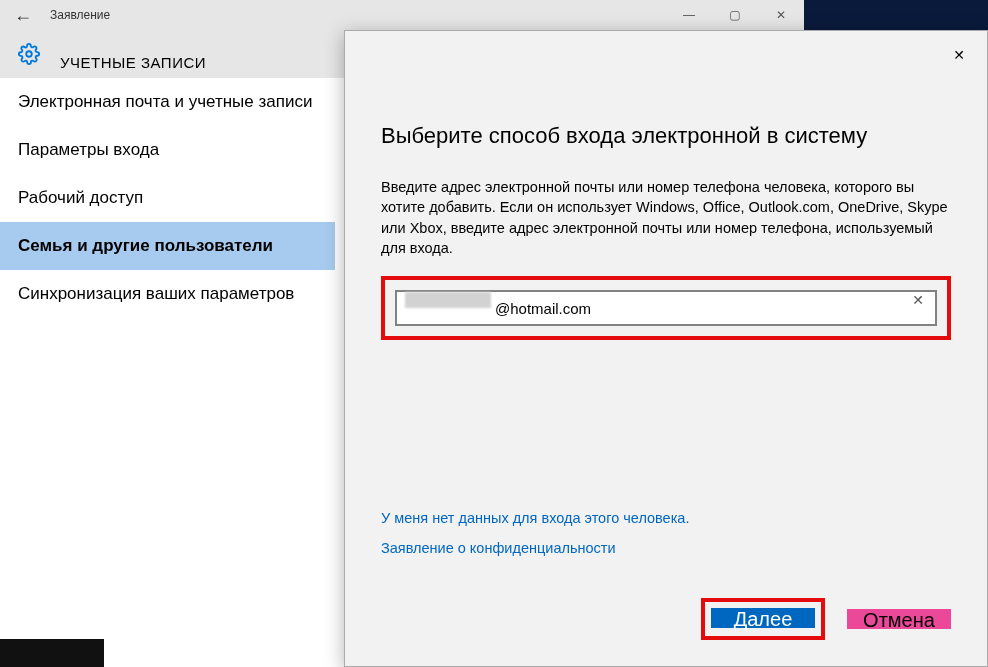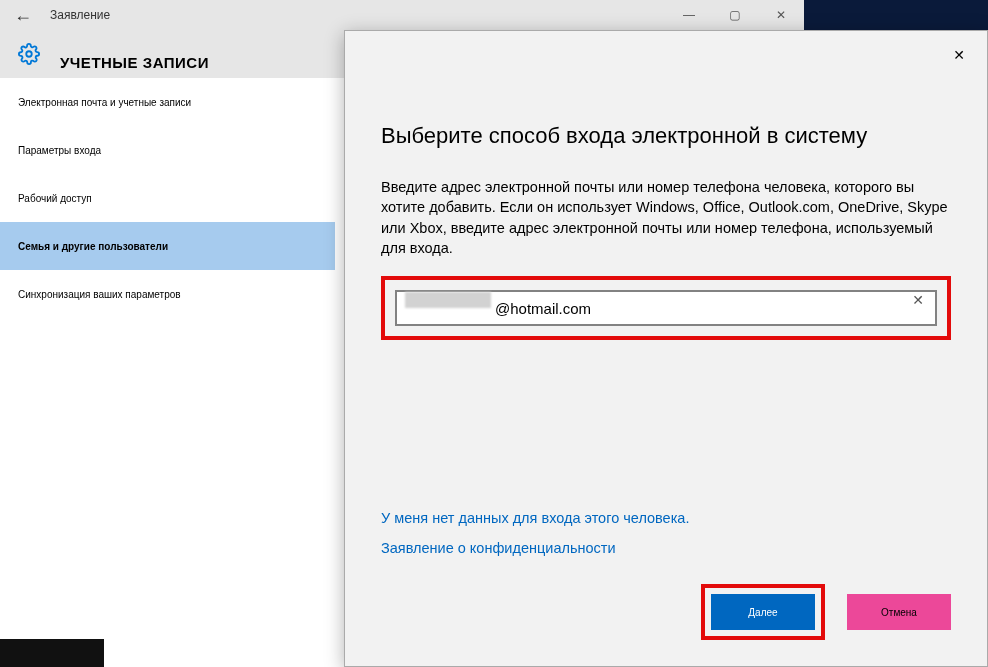--- a/index.html
+++ b/index.html
@@ -25,31 +25,31 @@
     .settings-winctrls { display: flex; }
     .settings-winctrl { width: 46px; height: 30px; display: flex; align-items: center; justify-content: center; font-size: 12px; color: #555; cursor: pointer; }
     .settings-header {
       height: 48px;
       background: #e6e6e6;
       display: flex;
       align-items: center;
       padding: 0 18px;
     }
     .gear-icon { width: 22px; height: 22px; color: #0078d7; margin-right: 20px; }
-    .settings-heading { font-size: 15px; font-weight: 700; letter-spacing: 0.5px; margin-top: 16px; }
+    .settings-heading { font-size: 15px; font-weight: 400; letter-spacing: 0.5px; margin-top: 16px; }
     .sidebar {
       width: 335px;
       background: #fff;
     }
     .sidebar-item {
       height: 48px;
       display: flex;
       align-items: center;
       padding: 0 18px;
-      font-size: 10px;
+      font-size: 17px;
       color: #000;
       cursor: pointer;
     }
     .sidebar-item.selected {
       background: #a6cbee;
       font-weight: bold;
     }
 
     
     .modal {
@@ -104,23 +104,23 @@
 
     .modal-links { padding: 0 36px; position: absolute; bottom: 96px; }
     .modal-link { display: block; color: #0067c0; font-size: 14.5px; margin-bottom: 14px; cursor: pointer; }
 
     .modal-footer {
       position: absolute;
       right: 36px; bottom: 26px;
       display: flex; gap: 22px; align-items: center;
     }
     .btn {
-      min-width: 104px; height: 36px;
+      min-width: 104px; height: 20px;
       border: none;
-      font-size: 10px;
+      font-size: 20px;
       cursor: pointer;
     }
     .btn-primary { background: #0067c0; color: #fff; }
     .btn-secondary { background: #ec4899; color: #000; }
     .highlight-btn-wrap { border: 4px solid #e30b0b; padding: 6px; }
 
     
     .dark-strip {
       position: absolute; left: 0; bottom: 0;
       width: 104px; height: 28px;

